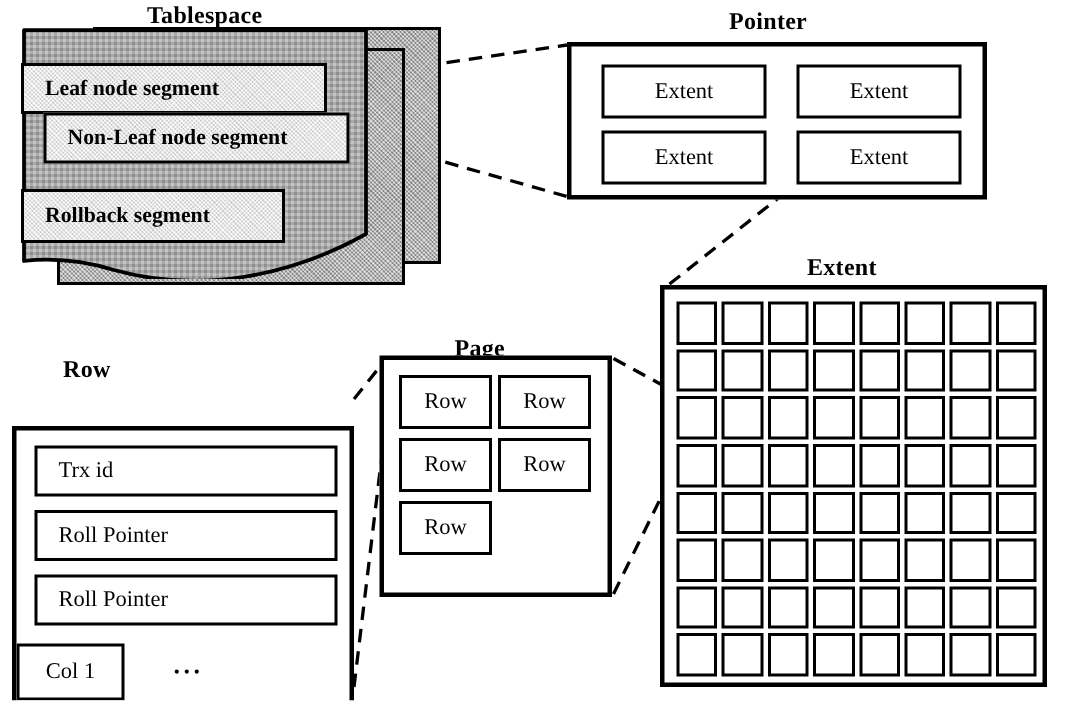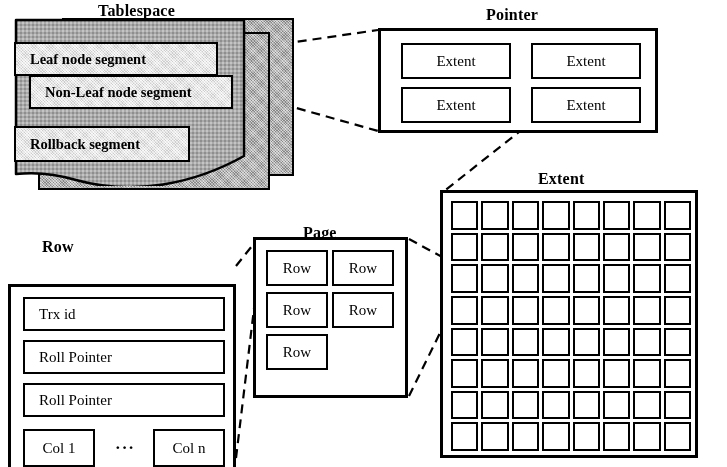--- a/index.html
+++ b/index.html
@@ -146,21 +146,21 @@
   #row-cell-3 { left: 76px; top: 52px;  width: 62px; }
   #row-cell-4 { left: 10px; top: 94px;  width: 62px; }
 
   
   #row-box { left: 8px; top: 264px; width: 228px; height: 196px; border-width: 3px; margin-top: 20px; }
   .field-cell { left: 12px; width: 202px; height: 34px; }
   #field-trxid   { top: 10px; }
   #field-roll-1  { top: 53px; }
   #field-roll-2  { top: 96px; }
   .col-cell { top: 142px; width: 72px; height: 38px; }
-  #col-first { left: 12px; }
+  #col-first { left: 0; }
   #col-last  { left: 142px; }
   #col-ellipsis {
     position: absolute;
     left: 92px;
     top: 142px;
     width: 44px;
     height: 38px;
     display: flex;
     align-items: center;
     justify-content: center;
@@ -336,18 +336,15 @@
     <div class="innerbox field-cell left-text" id="field-roll-1">
       <span>Roll Pointer</span>
     </div>
     <div class="innerbox field-cell left-text" id="field-roll-2">
       <span>Roll Pointer</span>
     </div>
     <div class="innerbox col-cell" id="col-first">
       <span>Col 1</span>
     </div>
     <div id="col-ellipsis">···</div>
-    <div class="innerbox col-cell" id="col-last">
-      <span>Col n</span>
-    </div>
   </div>
 
 </div>
 
 </body></html>

